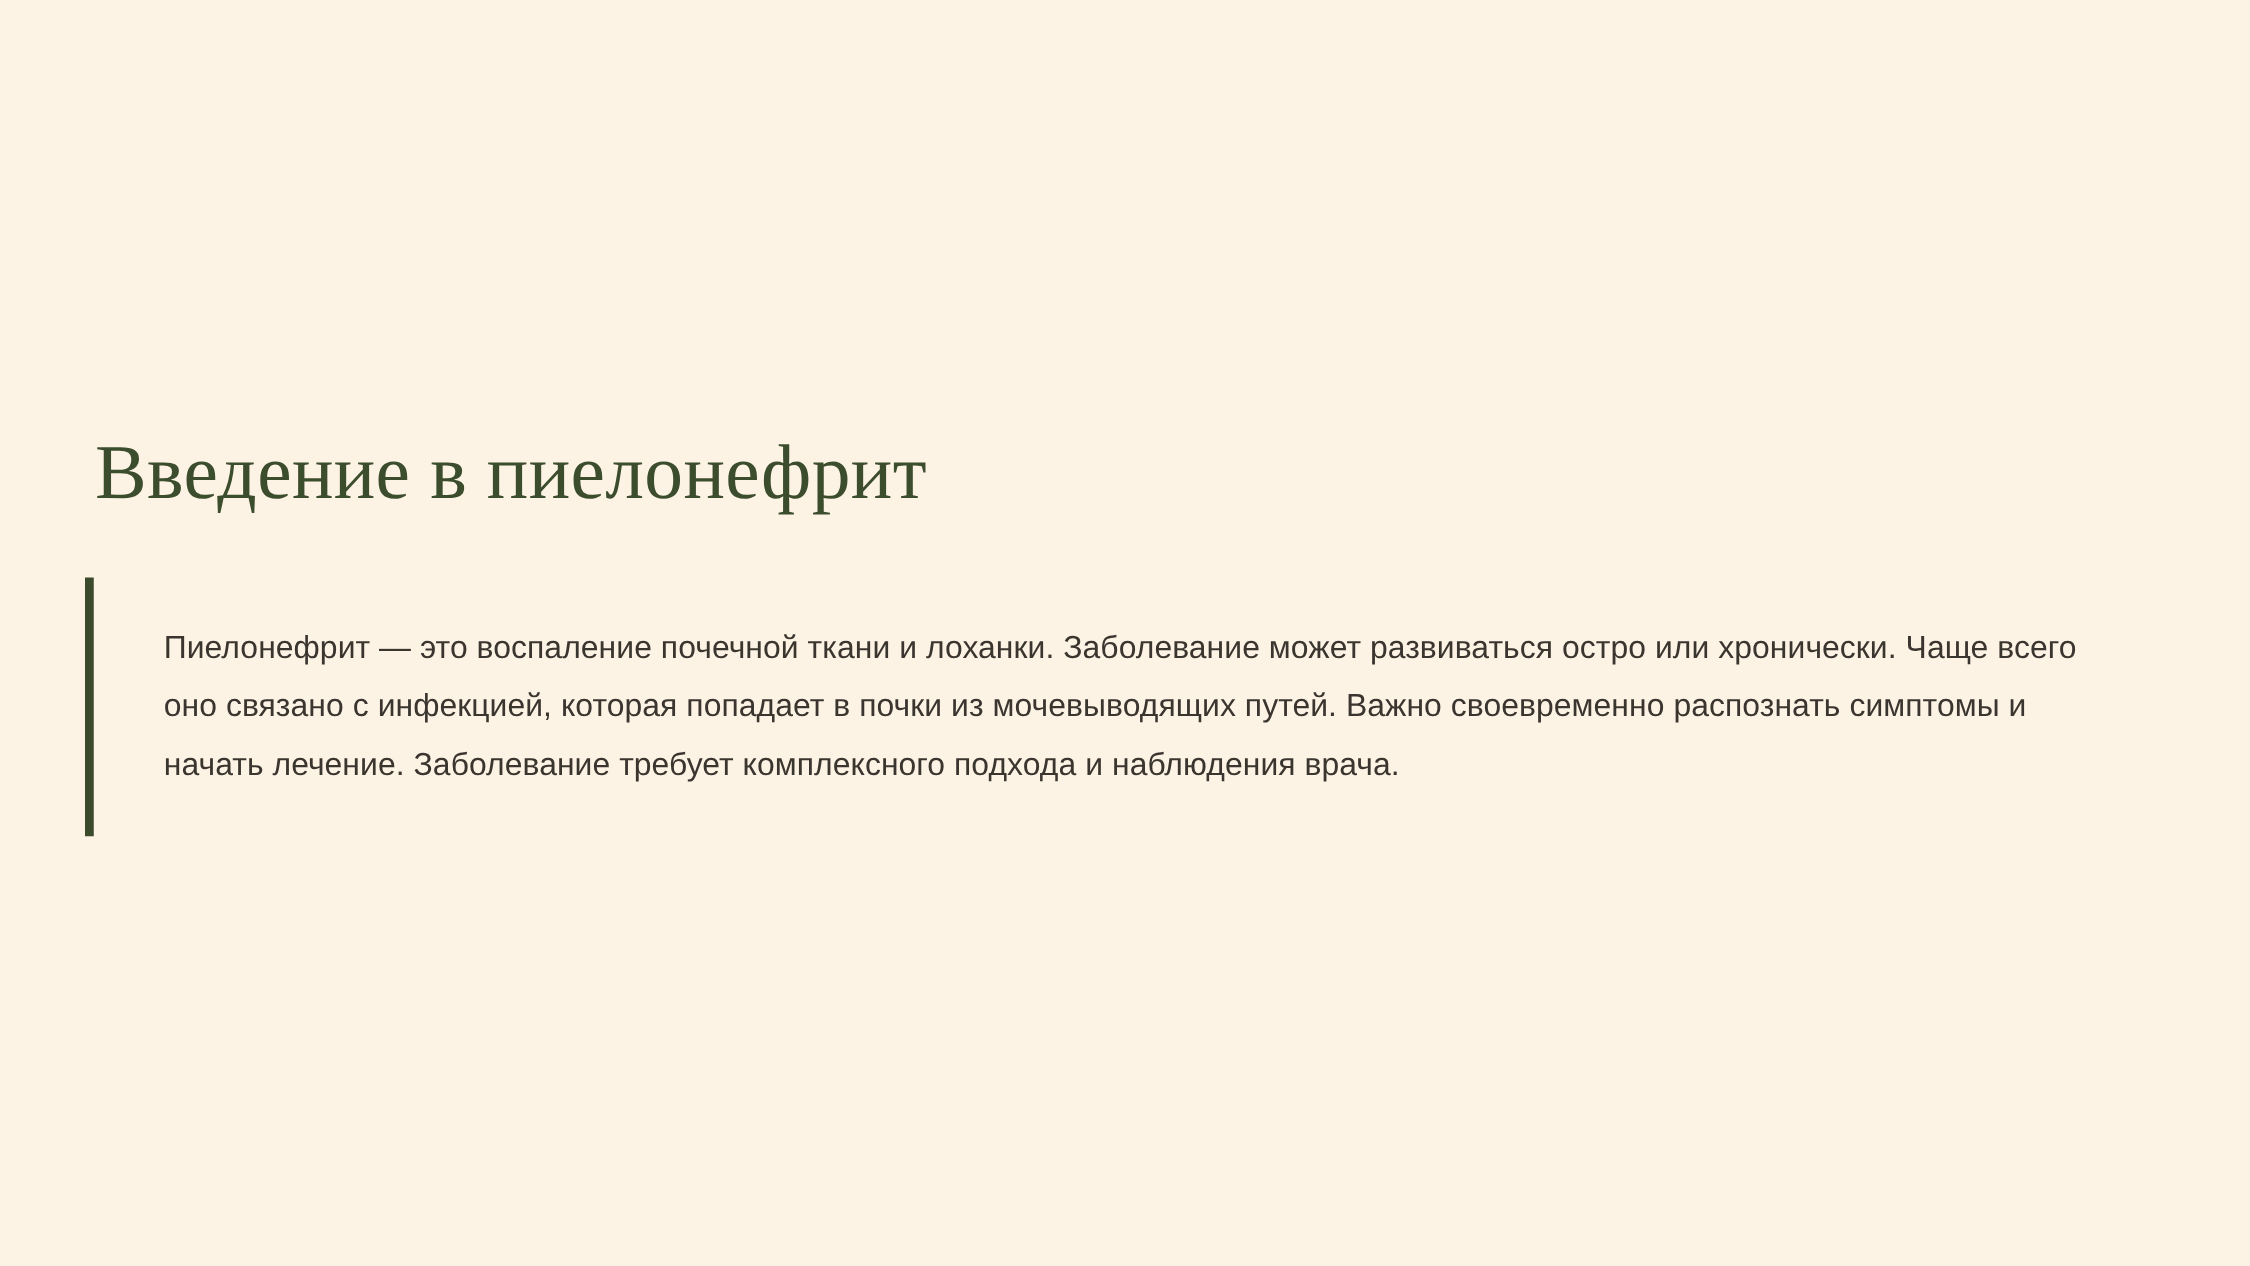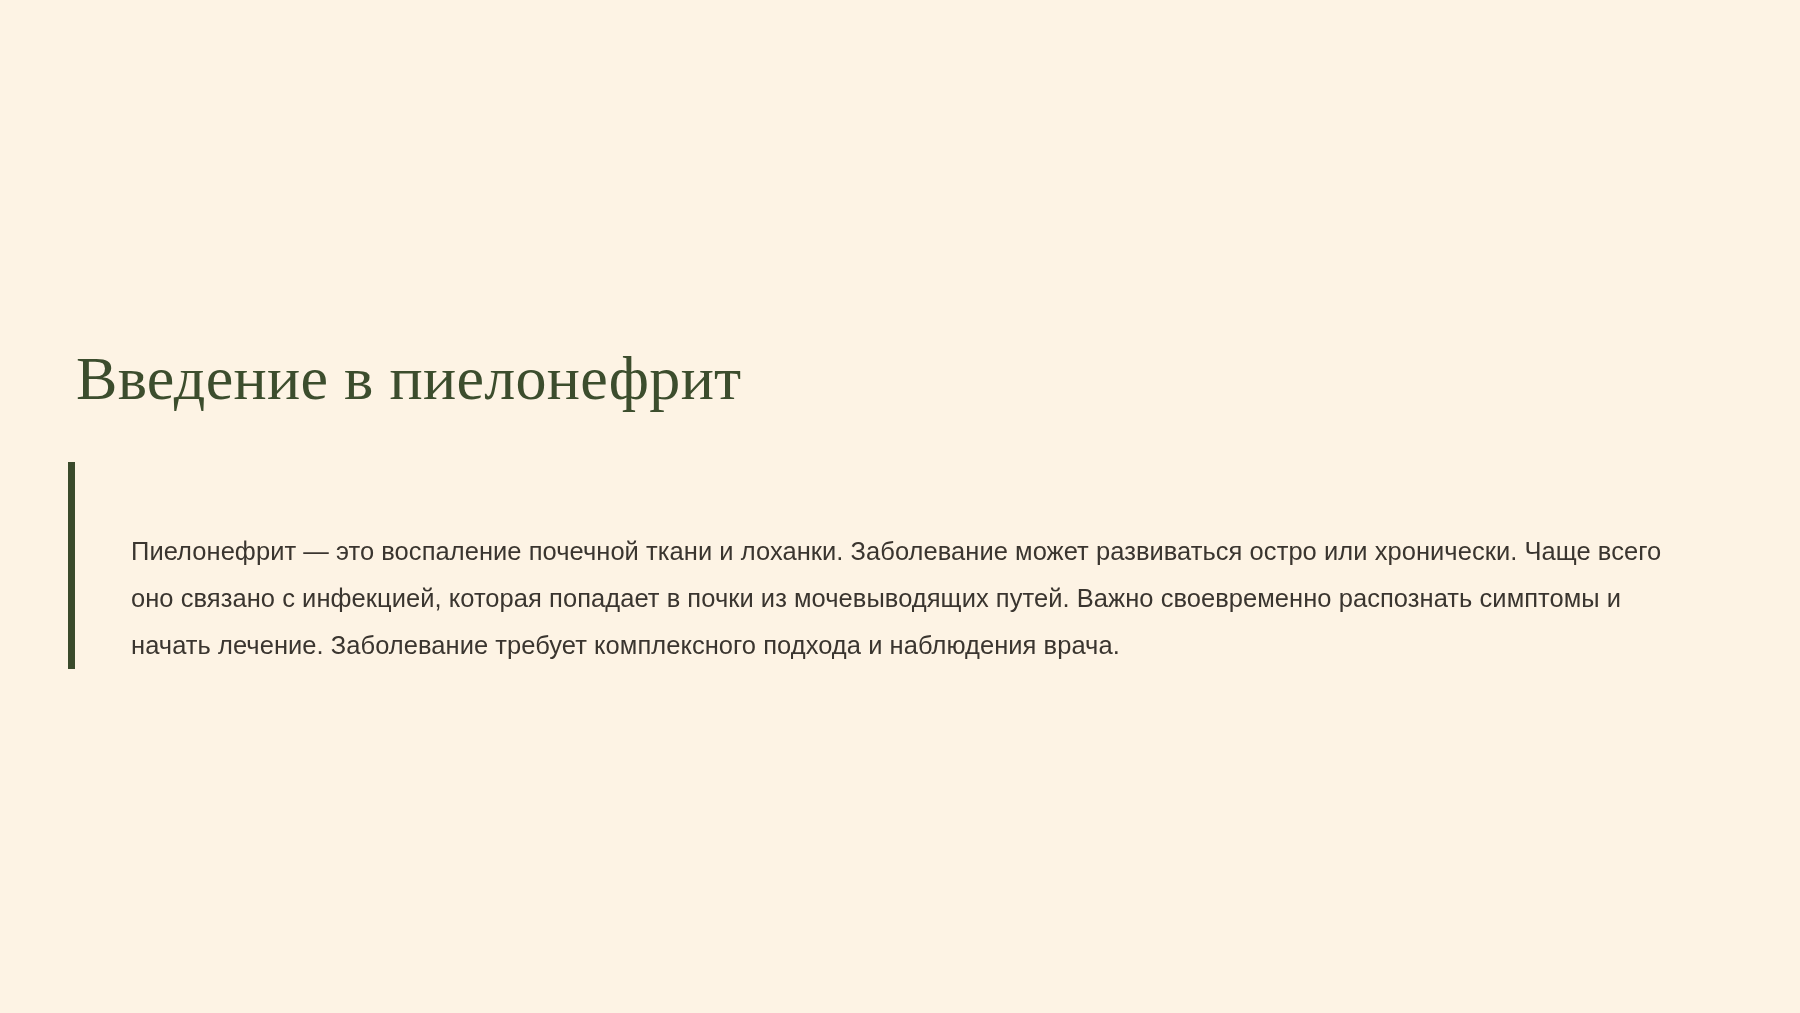--- a/index.html
+++ b/index.html
@@ -40,21 +40,21 @@
     white-space: nowrap;
   }
 
   
   .body-block {
     position: absolute;
     left: 68px;
     top: 462px;
     width: 1660px;
     display: flex;
-    align-items: flex-end;
+    align-items: center;
   }
 
   .accent-rule {
     flex: 0 0 auto;
     width: 7px;
     min-height: 207px;
     background: #3a4a2b;
     border-radius: 0;
   }
 

